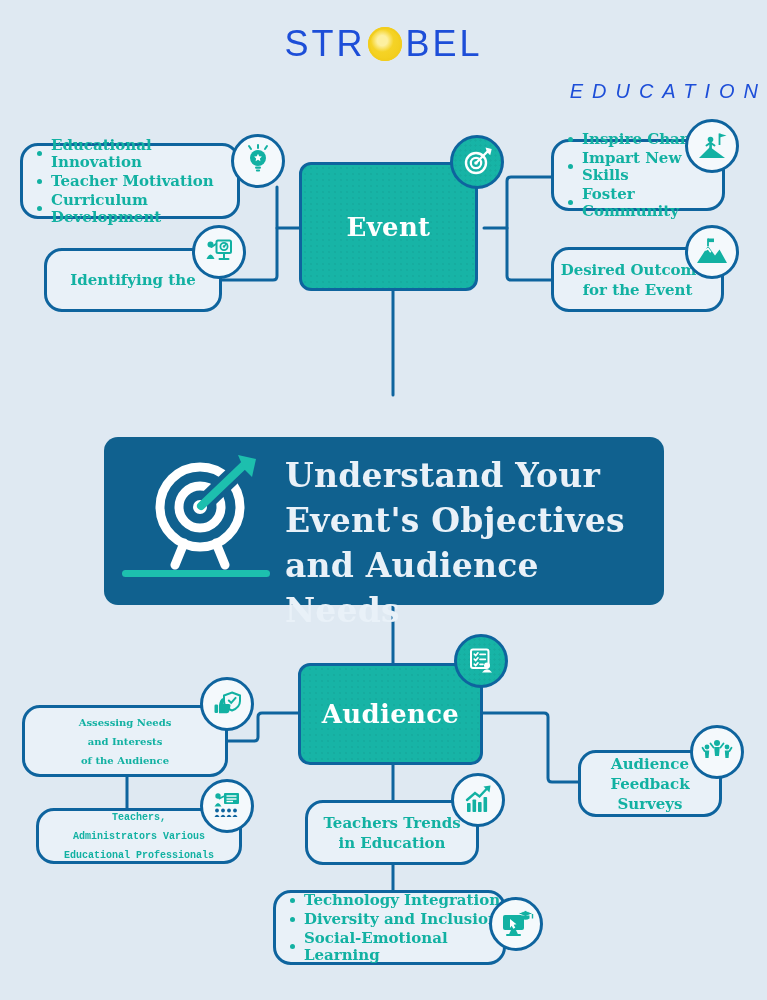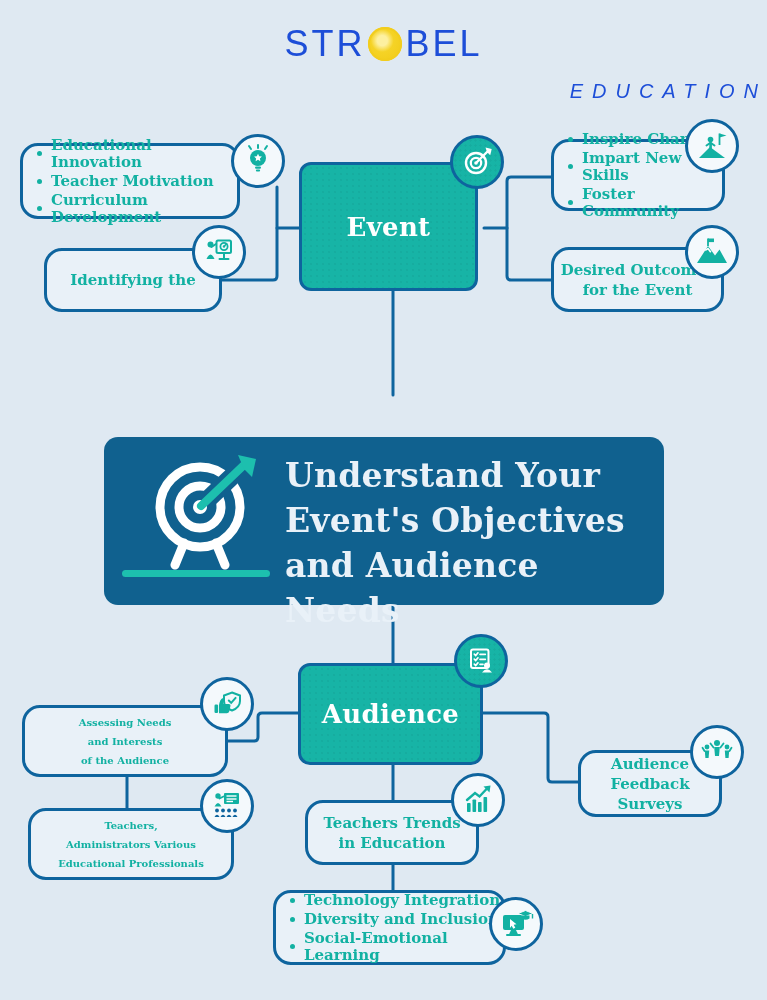--- a/index.html
+++ b/index.html
@@ -61,21 +61,21 @@
   .h-objectives{left:299px;top:162px;width:179px;height:129px;}
   .b-objtarget{left:450px;top:135px;}
   .n-goals{left:551px;top:139px;width:174px;height:72px;}
   .b-climb{left:685px;top:119px;}
   .n-outcomes{left:551px;top:247px;width:173px;height:65px;}
   .b-mountain{left:685px;top:225px;}
   .h-audience{left:298px;top:663px;width:185px;height:102px;}
   .b-checklist{left:454px;top:634px;}
   .n-assessing{left:22px;top:705px;width:206px;height:72px;}
   .b-thumbs{left:200px;top:677px;}
-  .n-participants{left:28px;top:808px;width:206px;height:72px;}
+  .n-participants{left:36px;top:808px;width:206px;height:56px;font-family:Liberation Mono, monospace;}
   .b-teacher{left:200px;top:779px;}
   .n-feedback{left:578px;top:750px;width:144px;height:67px;}
   .b-cheer{left:690px;top:725px;}
   .n-trends{left:305px;top:800px;width:174px;height:65px;}
   .b-growth{left:451px;top:773px;}
   .n-topics{left:273px;top:890px;width:233px;height:75px;}
   .b-elearn{left:489px;top:897px;}
 </style>
 </head>
 <body>

